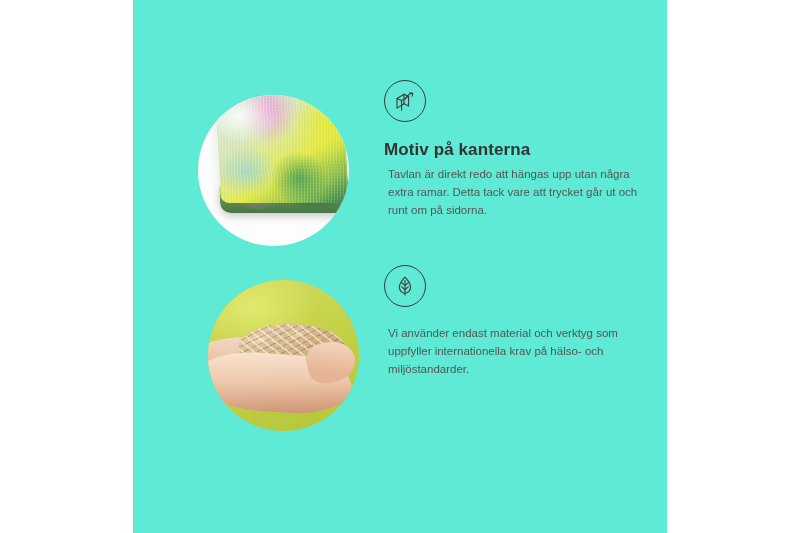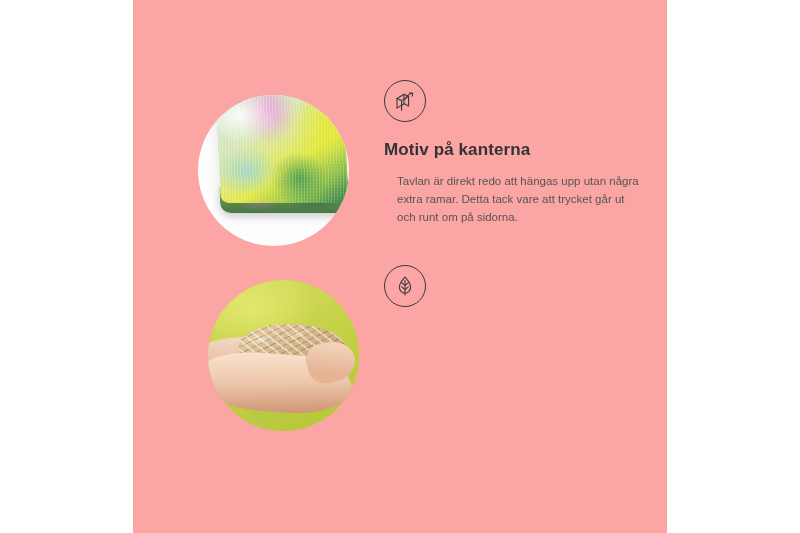--- a/index.html
+++ b/index.html
@@ -21,21 +21,21 @@
     background: #ffffff;
   }
 
   
   .panel {
     position: absolute;
     left: 133px;
     top: 0;
     width: 534px;
     height: 533px;
-    background: #fca5a5;
+    background: #5eead4;
   }
 
   .feature {
     position: absolute;
     left: 0;
     top: 0;
     width: 534px;
   }
   .feature-1 { top: 80px; }
   .feature-2 { top: 265px; }
@@ -196,21 +196,21 @@
 
   .title {
     margin: 0 0 6px 0;
     font-size: 17px;
     font-weight: 700;
     color: #333333;
     letter-spacing: .1px;
     line-height: 1.2;
   }
   .body {
-    margin: 13px;
+    margin: 4px;
     font-size: 11.5px;
     line-height: 1.55;
     color: #555555;
     max-width: 262px;
   }
 </style>
 </head>
 <body>
 
 <div class="page">
@@ -257,18 +257,19 @@
         <div class="icon-badge">
           <svg width="24" height="24" viewBox="0 0 24 24" fill="none" stroke="#3b3b3b" stroke-width="1.1" stroke-linecap="round" stroke-linejoin="round">
             <path d="M12 3.2 C15.6 7.0 17.6 10.2 17.6 13.2 C17.6 16.6 15.1 19.2 12 19.2 C8.9 19.2 6.4 16.6 6.4 13.2 C6.4 10.2 8.4 7.0 12 3.2 Z"></path>
             <path d="M12 6.6 L12 21"></path>
             <path d="M12 11.4 L8.6 8.6"></path>
             <path d="M12 11.4 L15.4 8.6"></path>
             <path d="M12 15.6 L8.6 12.8"></path>
             <path d="M12 15.6 L15.4 12.8"></path>
           </svg>
         </div>
+        <p class="body">Vi använder endast material och verktyg som uppfyller internationella krav på hälso- och miljöstandarder.</p>
       </div>
 
     </div>
 
   </div>
 </div>
 
 </body></html>

